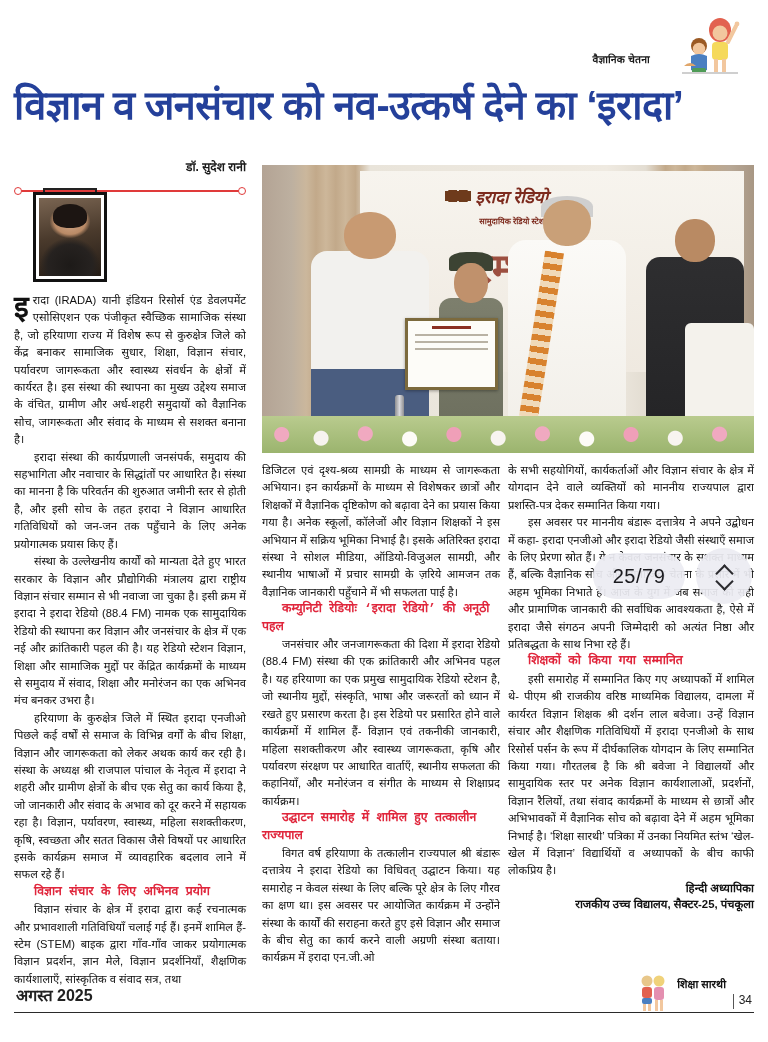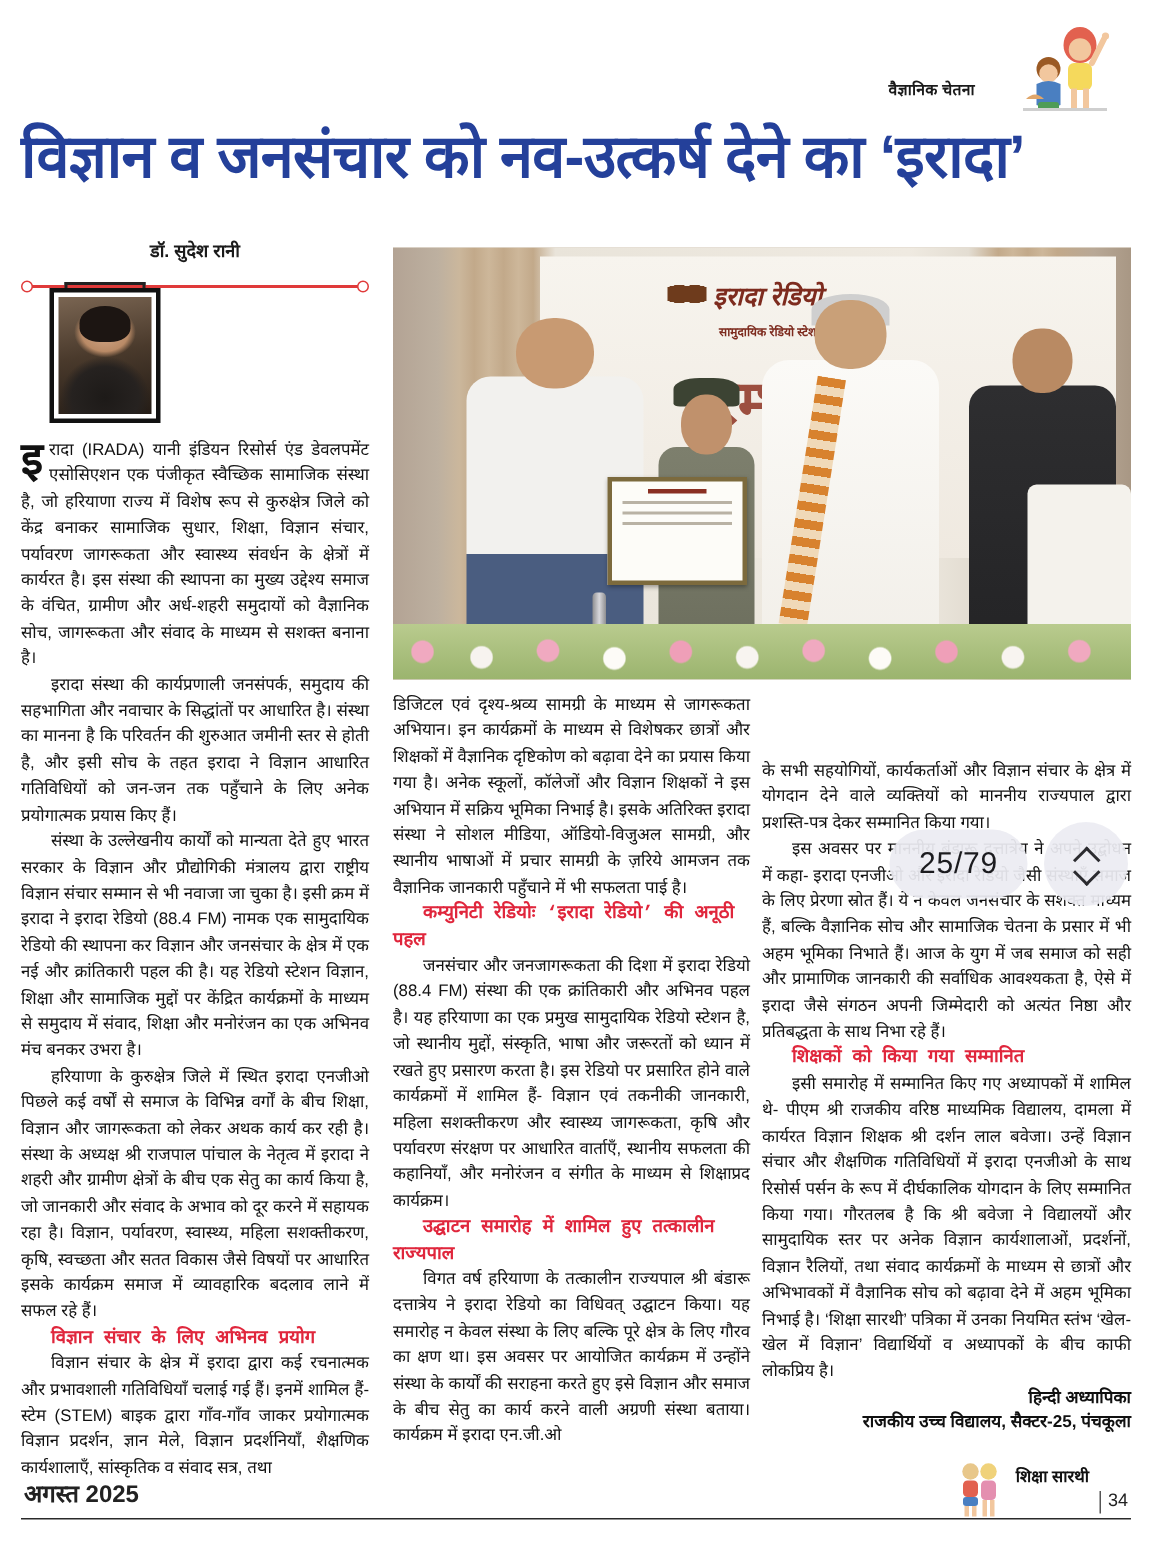--- a/index.html
+++ b/index.html
@@ -55,21 +55,21 @@
     transform: scaleX(0.99);
     transform-origin: left center;
   }
 
   
   .byline-top {
     position: absolute;
     top: 158px;
     left: 14px;
     width: 232px;
-    text-align: center;
+    text-align: right;
     font-size: 12px;
     font-weight: bold;
     color: #1b1b1b;
   }
   .hanger-line {
     position: absolute;
     top: 186px;
     left: 14px;
     width: 232px;
     height: 10px;
@@ -256,21 +256,21 @@
     font-size: 11.2px;
     line-height: 17.4px;
     color: #111;
     text-align: justify;
     text-justify: inter-word;
   }
   .col p { margin: 0; text-indent: 20px; }
   .col p.noind { text-indent: 0; }
   .col1 { left: 14px;  top: 292px; width: 232px; }
   .col2 { left: 262px; top: 462px; width: 238px; }
-  .col3 { left: 508px; top: 462px; width: 246px; margin-top: 44px; }
+  .col3 { left: 508px; top: 462px; width: 246px; }
 
   .dropcap-para { position: relative; }
   .dropcap {
     float: left;
     font-size: 30px;
     line-height: 26px;
     font-weight: bold;
     padding: 2px 4px 0 0;
     color: #111;
   }

